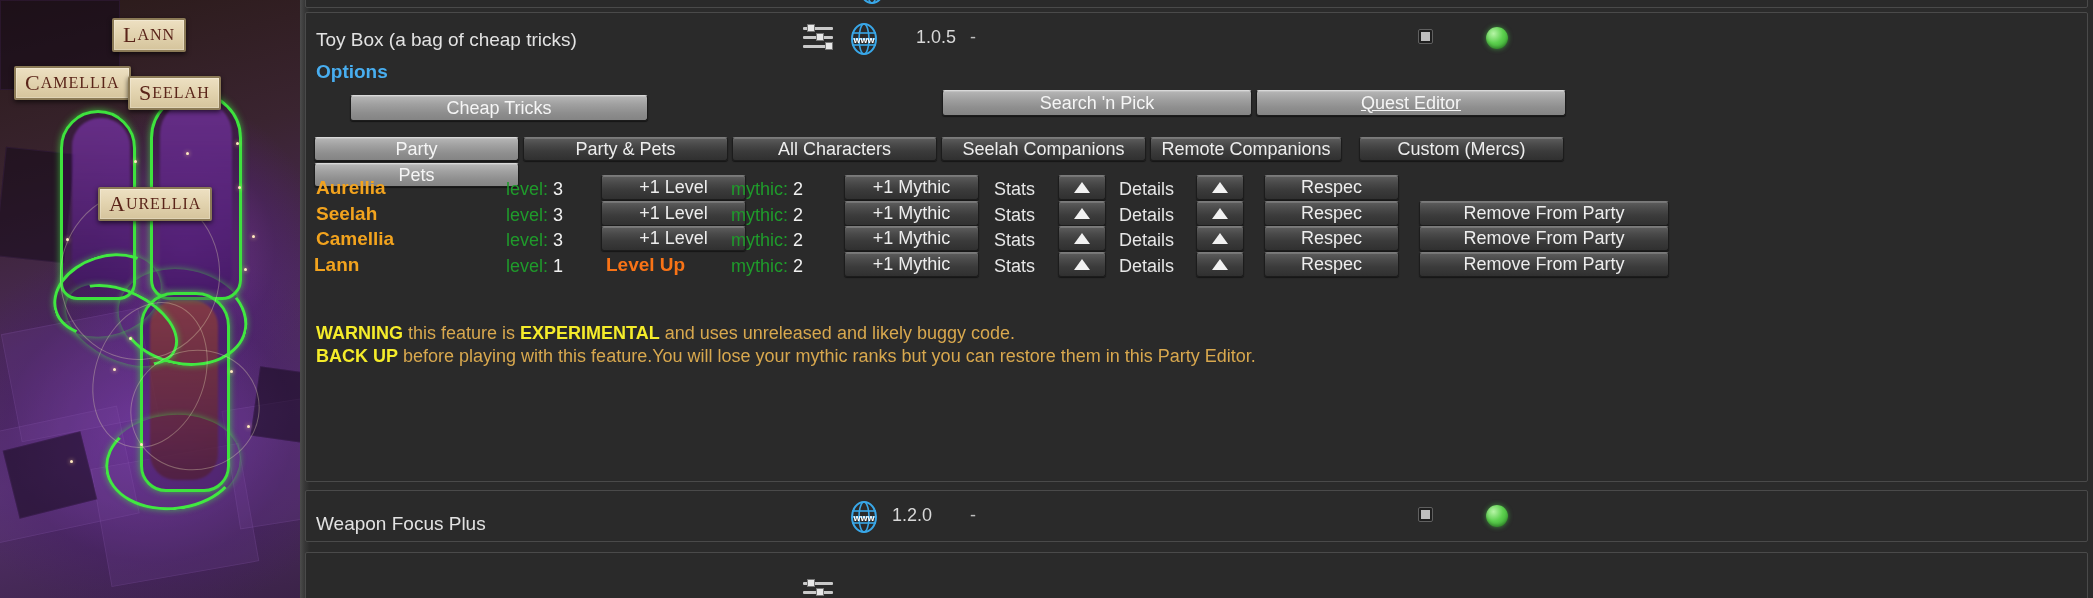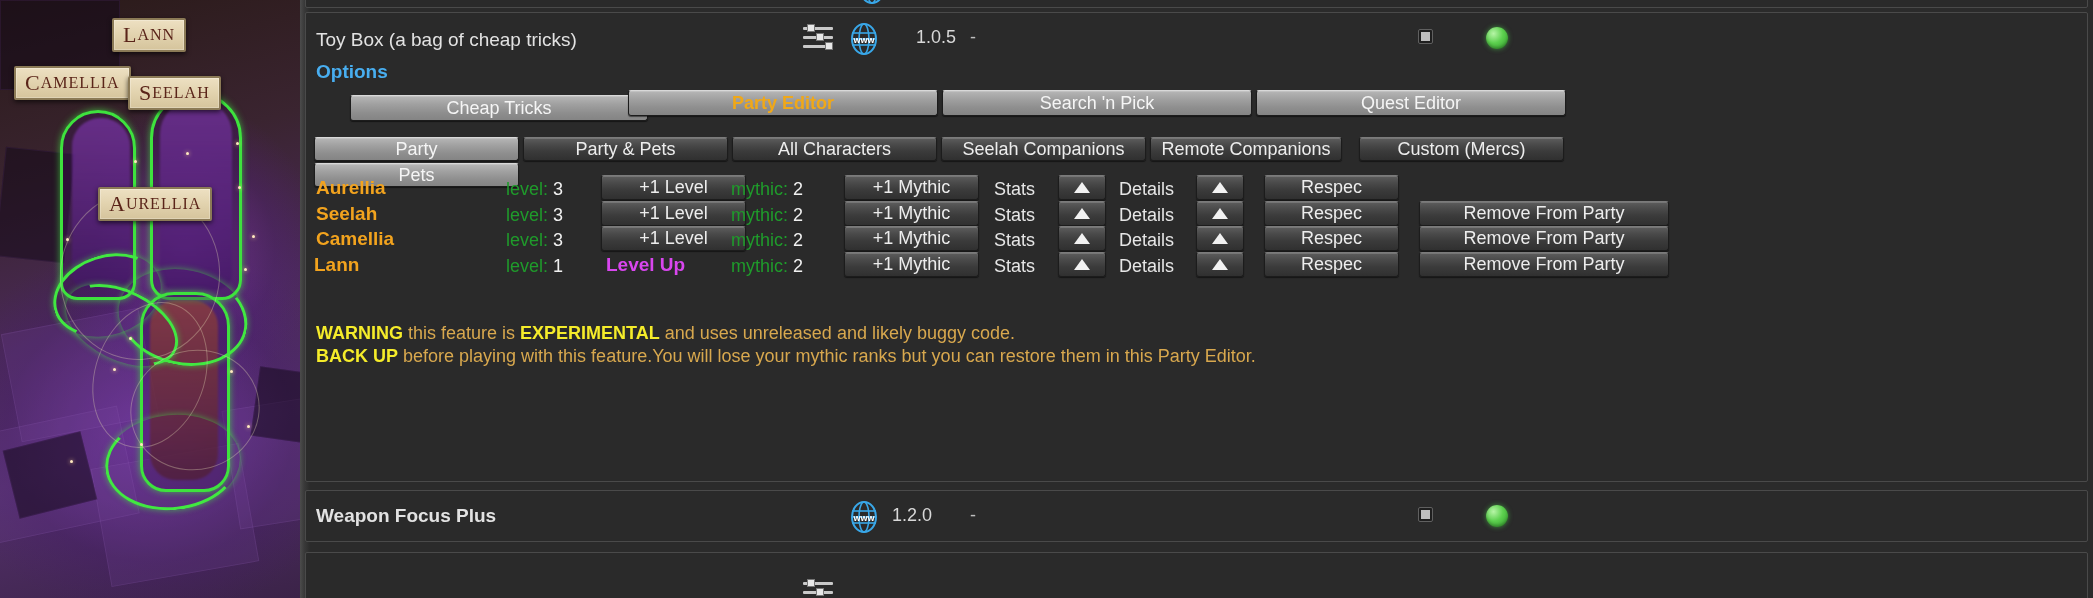--- a/index.html
+++ b/index.html
@@ -162,21 +162,21 @@
   .char-name {
     position: absolute; color: #f2a31e; font-size: 19px; font-weight: bold;
     white-space: nowrap;
   }
   .kv {
     position: absolute; font-size: 18px; white-space: nowrap;
   }
   .kv .k { color: #1f9b2b; }
   .kv .v { color: #f0f0f0; }
   .levelup-text {
-    position: absolute; color: #d946ef; font-size: 19px; font-weight: bold;
+    position: absolute; color: #f97316; font-size: 19px; font-weight: bold;
     white-space: nowrap;
   }
   .plain-label {
     position: absolute; color: #e6e6e6; font-size: 18px; white-space: nowrap;
   }
 
   
   .warn-line {
     position: absolute; left: 10px; font-size: 18px; color: #d8a84e; white-space: nowrap;
   }
@@ -293,27 +293,24 @@
             <i></i>
           </div>
         <div class="status-orb" style="left:1180px; top:14px;"></div>
       </div>
 
       <div class="options-label" style="top:48px;">Options</div>
 
       <div class="btn sel" style="left:8px;   top:82px; width:298px; height:26px;margin-left:36px;">
           <span>Cheap Tricks</span>
         </div>
-      <div class="btn sel accent" style="left:322px; top:77px; width:310px; height:26px;">
-          <span>Party Editor</span>
-        </div>
       <div class="btn sel" style="left:636px; top:77px; width:310px; height:26px;">
           <span>Search 'n Pick</span>
         </div>
-      <div class="btn sel" style="left:950px; top:77px; width:310px; height:26px;">
+      <div class="btn sel" style="left:950px; top:77px; width:310px; height:26px;text-decoration:underline;">
           <span>Quest Editor</span>
         </div>
 
       <div class="btn sel" style="left:8px;   top:124px; width:205px; height:24px;">
           <span>Party</span>
         </div>
       <div class="btn" style="left:217px; top:124px; width:205px; height:24px;">
           <span>Party &amp; Pets</span>
         </div>
       <div class="btn" style="left:426px; top:124px; width:205px; height:24px;">
@@ -422,21 +419,21 @@
         </div>
       <div class="btn" style="left:1113px;top:239px; width:250px; height:25px;">
           <span>Remove From Party</span>
         </div>
 
       <div class="warn-line" style="top:310px;"><b>WARNING</b><span> this feature is </span><b>EXPERIMENTAL</b><span> and uses unreleased and likely buggy code.</span></div>
       <div class="warn-line" style="top:333px;"><b>BACK UP</b><span> before playing with this feature.You will lose your mythic ranks but you can restore them in this Party Editor.</span></div>
     </div>
 
     <div class="mod-block" style="top:490px; height:52px;">
-      <div class="mod-title" style="top:14px;font-weight:bold;">Weapon Focus Plus</div>
+      <div class="mod-title" style="top:22px;">Weapon Focus Plus</div>
       <div class="www-icon" style="position:absolute; left:541px; top:9px;">
         <svg width="34" height="34" viewBox="0 0 34 34">
           <ellipse cx="17" cy="17" rx="12" ry="15" fill="none" stroke="#39a7e8" stroke-width="2"></ellipse>
           <ellipse cx="17" cy="17" rx="5" ry="15" fill="none" stroke="#39a7e8" stroke-width="1.6"></ellipse>
           <line x1="5" y1="11" x2="29" y2="11" stroke="#39a7e8" stroke-width="1.6"></line>
           <line x1="5" y1="23" x2="29" y2="23" stroke="#39a7e8" stroke-width="1.6"></line>
           <line x1="5" y1="17" x2="29" y2="17" stroke="#39a7e8" stroke-width="1.4"></line>
           <text x="17" y="21" font-size="9" font-family="Liberation Sans, sans-serif" font-weight="bold" fill="#ffffff" text-anchor="middle">www</text>
         </svg>
       </div>

